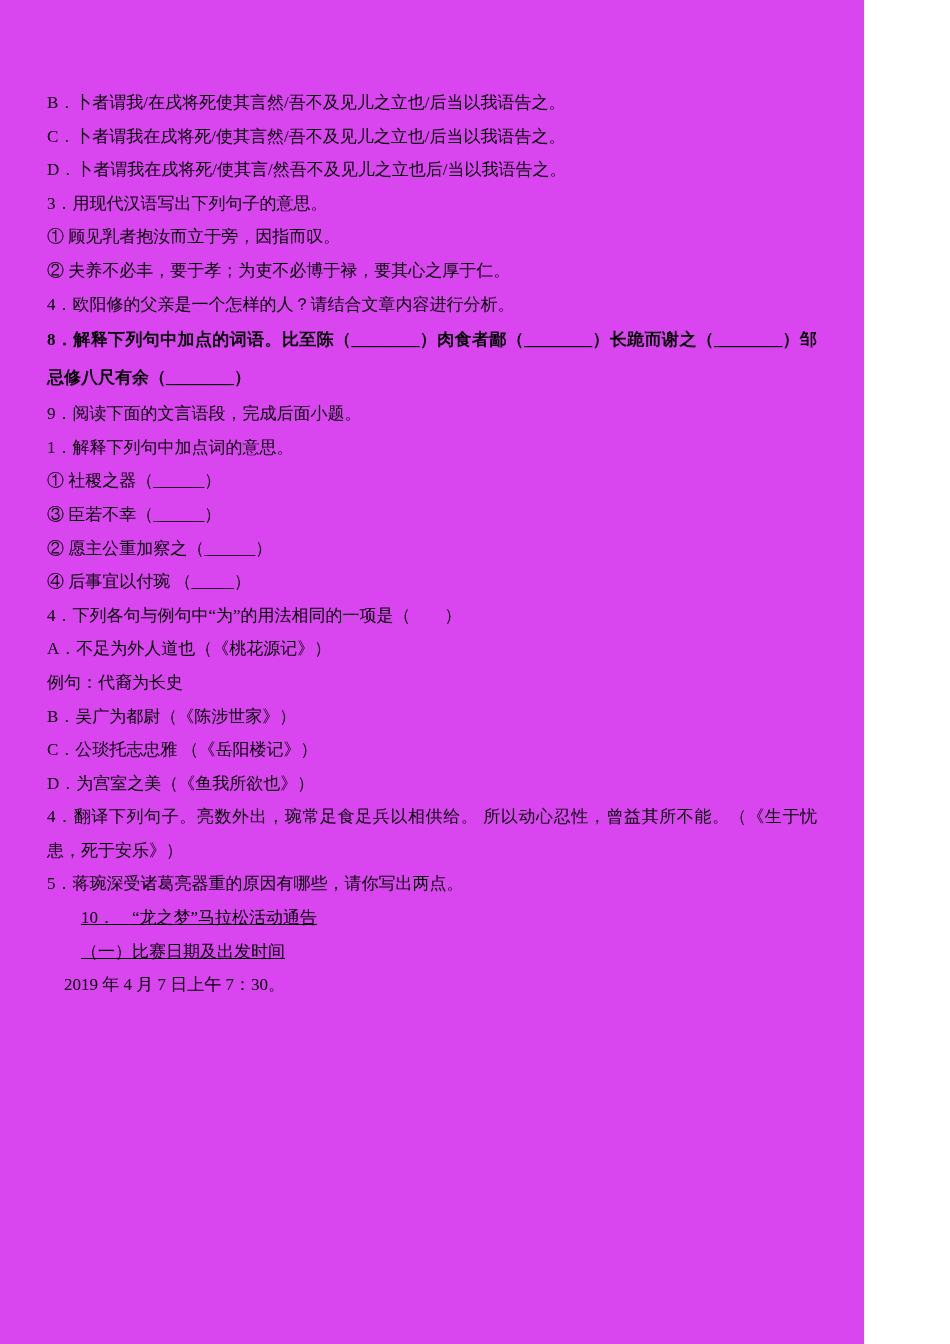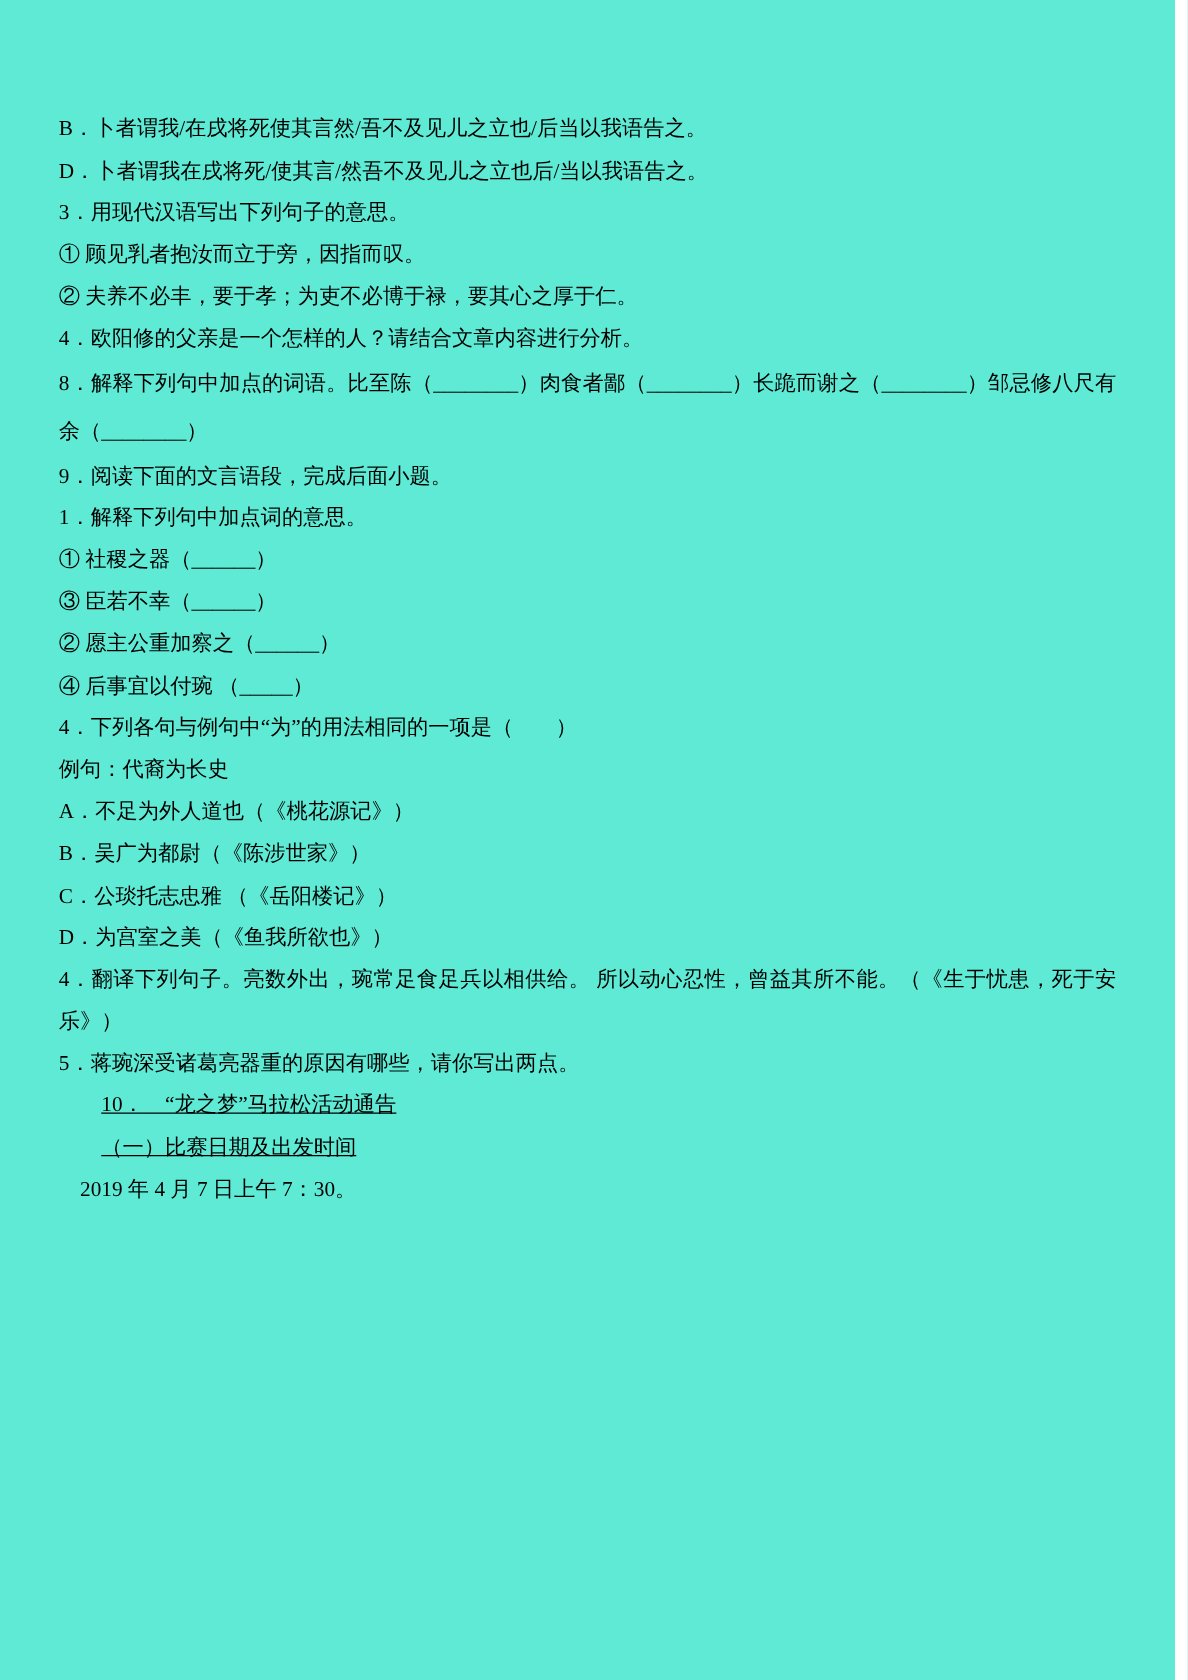--- a/index.html
+++ b/index.html
@@ -1,58 +1,59 @@
 <!DOCTYPE html>
 <html><head>
 <meta charset="utf-8">
 <style>
   * { margin: 0; padding: 0; box-sizing: border-box; }
   html, body { background: #ffffff; }
   .page {
     position: relative;
-    width: 940px;
+    width: 864px;
     height: 1344px;
-    background: #5eead4;
+    background: #d946ef;
     color: #000000;
     font-family: "Liberation Serif", "DejaVu Serif", serif;
     font-size: 17px;
     padding: 86px 47px 0 47px;
     overflow: hidden;
   }
   .line {
     line-height: 33.6px;
     text-align: justify;
     word-break: break-all;
   }
   .wide { line-height: 38px; }
-  .bold { font-weight: normal; }
+  .bold { font-weight: bold; }
   .para { text-indent: 2em; }
   .indent2 { padding-left: 2em; text-decoration: underline; }
   .indent1 { padding-left: 1em; }
 </style>
 </head>
 <body>
 
 <div class="page">
   <p class="line">B．卜者谓我/在戌将死使其言然/吾不及见儿之立也/后当以我语告之。</p>
+  <p class="line">C．卜者谓我在戌将死/使其言然/吾不及见儿之立也/后当以我语告之。</p>
   <p class="line">D．卜者谓我在戌将死/使其言/然吾不及见儿之立也后/当以我语告之。</p>
   <p class="line">3．用现代汉语写出下列句子的意思。</p>
   <p class="line">① 顾见乳者抱汝而立于旁，因指而叹。</p>
   <p class="line">② 夫养不必丰，要于孝；为吏不必博于禄，要其心之厚于仁。</p>
   <p class="line">4．欧阳修的父亲是一个怎样的人？请结合文章内容进行分析。</p>
   <p class="line wide bold">8．解释下列句中加点的词语。比至陈（________）肉食者鄙（________）长跪而谢之（________）邹忌修八尺有余（________）</p>
   <p class="line">9．阅读下面的文言语段，完成后面小题。</p>
   <p class="line">1．解释下列句中加点词的意思。</p>
   <p class="line">① 社稷之器（______）</p>
   <p class="line">③ 臣若不幸（______）</p>
   <p class="line">② 愿主公重加察之（______）</p>
   <p class="line">④ 后事宜以付琬 （_____）</p>
   <p class="line">4．下列各句与例句中“为”的用法相同的一项是（　　）</p>
+  <p class="line">A．不足为外人道也（《桃花源记》）</p>
   <p class="line">例句：代裔为长史</p>
-  <p class="line">A．不足为外人道也（《桃花源记》）</p>
   <p class="line">B．吴广为都尉（《陈涉世家》）</p>
   <p class="line">C．公琰托志忠雅 （《岳阳楼记》）</p>
   <p class="line">D．为宫室之美（《鱼我所欲也》）</p>
   <p class="line">4．翻译下列句子。亮数外出，琬常足食足兵以相供给。 所以动心忍性，曾益其所不能。（《生于忧患，死于安乐》）</p>
   <p class="line">5．蒋琬深受诸葛亮器重的原因有哪些，请你写出两点。</p>
   <p class="line indent2">10．　“龙之梦”马拉松活动通告</p>
   <p class="line indent2">（一）比赛日期及出发时间</p>
   <p class="line indent1">2019 年 4 月 7 日上午 7：30。</p>
 </div>
 

